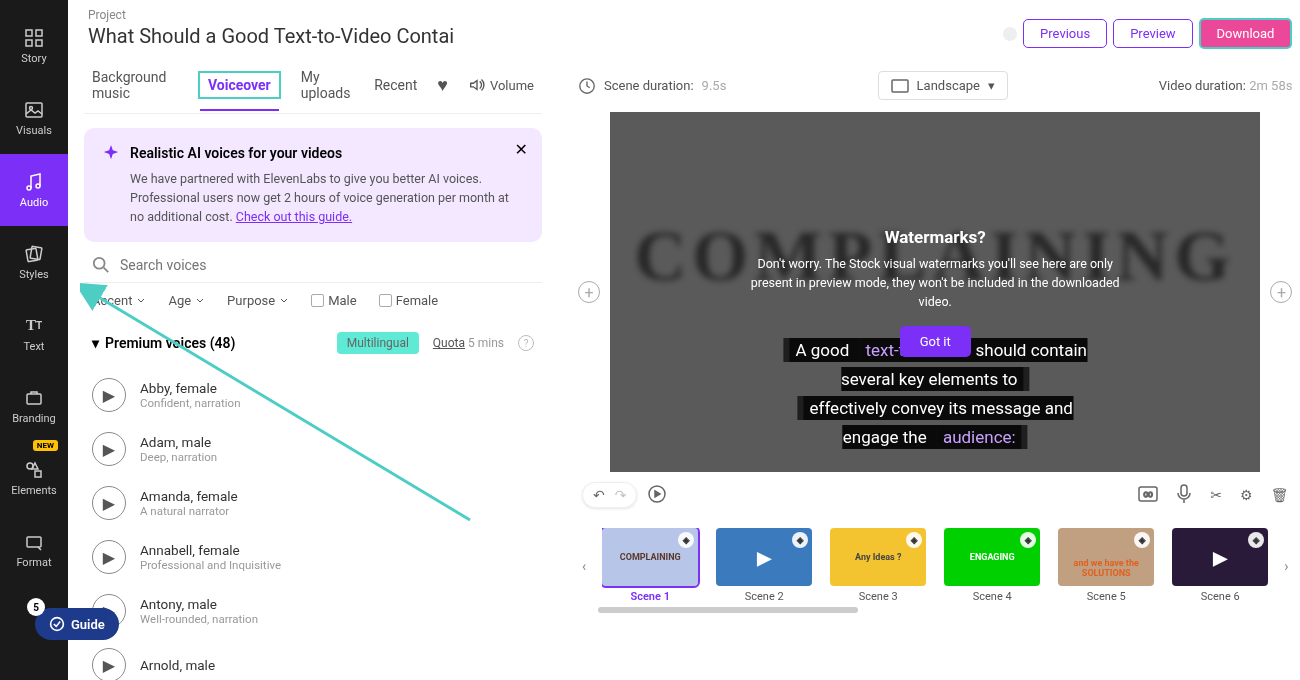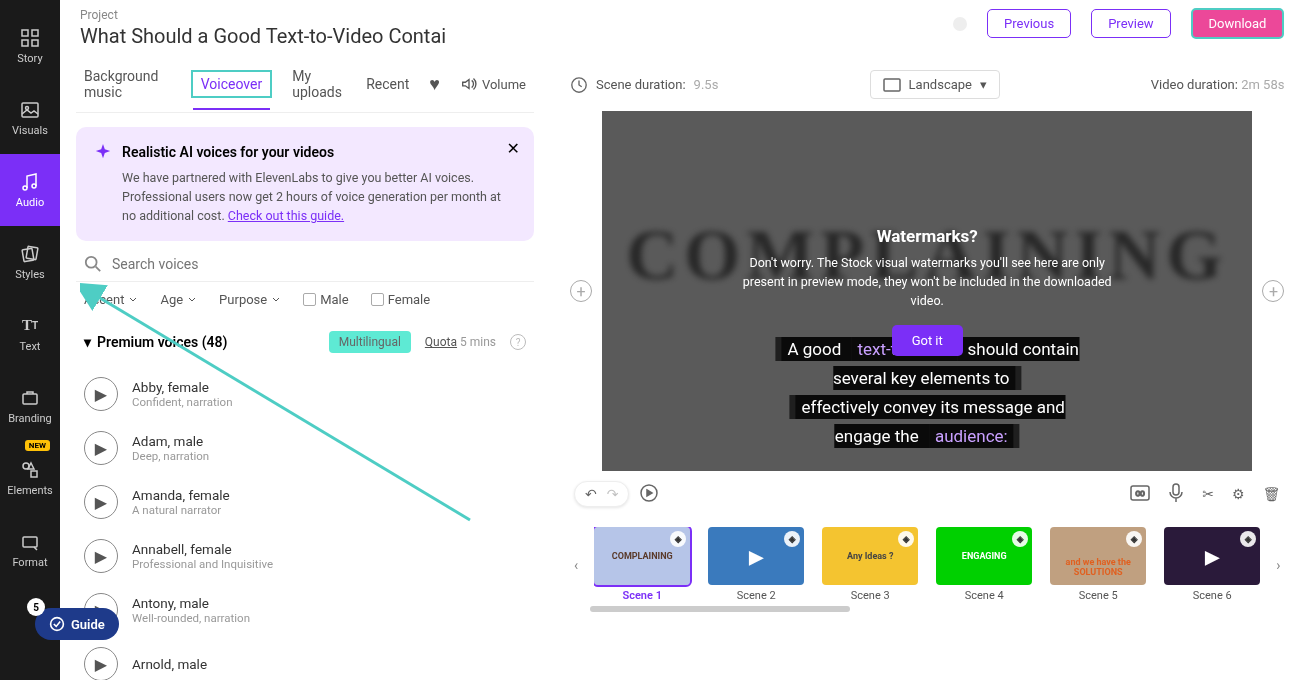--- a/index.html
+++ b/index.html
@@ -1,38 +1,38 @@
 <!DOCTYPE html>
 <html><head>
 <meta charset="utf-8">
 <style>
 * { margin: 0; padding: 0; box-sizing: border-box; font-family: -apple-system, BlinkMacSystemFont, 'Segoe UI', Roboto, sans-serif; }
 body { width: 1300px; height: 680px; overflow: hidden; background: #fff; display: flex; }
 .sidebar { width: 72px; background: #1a1a1a; display: flex; flex-direction: column; align-items: center; padding-top: 10px; position: relative; }
-.sidebar-item { width: 60px; height: 72px; display: flex; flex-direction: column; align-items: center; justify-content: center; color: #ccc; cursor: pointer; font-size: 11px; gap: 4px; }
+.sidebar-item { width: 68px; height: 72px; display: flex; flex-direction: column; align-items: center; justify-content: center; color: #ccc; cursor: pointer; font-size: 11px; gap: 4px; }
 .sidebar-item.active { background: #7b2ff7; color: #fff; }
 .sidebar-item .icon { width: 20px; height: 20px; display: flex; align-items: center; justify-content: center; }
 .new-badge { position: absolute; top: -2px; right: 10px; background: #ffc107; color: #000; font-size: 8px; padding: 1px 4px; border-radius: 3px; font-weight: bold; }
 .guide-btn { position: absolute; bottom: 40px; left: 35px; background: #1e3a8a; color: #fff; padding: 8px 14px; border-radius: 20px; display: flex; align-items: center; gap: 6px; font-size: 13px; font-weight: 600; }
 .guide-badge { position: absolute; top: -10px; left: -8px; background: #fff; color: #000; width: 18px; height: 18px; border-radius: 50%; font-size: 10px; display: flex; align-items: center; justify-content: center; font-weight: bold; }
 .main { flex: 1; display: flex; flex-direction: column; }
 .header { padding: 8px 20px; display: flex; align-items: flex-start; justify-content: space-between; }
 .header-left { display: flex; flex-direction: column; gap: 2px; }
 .breadcrumb { font-size: 12px; color: #888; }
 .title { font-size: 20px; color: #333; font-weight: 400; }
-.header-right { display: flex; align-items: center; gap: 20px; }
+.header-right { display: flex; align-items: center; gap: 6px; margin-top: 10px; }
 .btn { padding: 6px 16px; border-radius: 5px; font-size: 13px; cursor: pointer; background: #fff; }
 .btn-outline { border: 1px solid #7b2ff7; color: #7b2ff7; }
 .btn-primary { background: #ec4899; color: #fff; border: 2px solid #4ecdc4; }
 .spinner-dot { width: 14px; height: 14px; border-radius: 50%; background: #eee; }
 .content { flex: 1; display: flex; overflow: hidden; }
 .left-panel { width: 490px; padding: 0 16px; overflow-y: auto; }
 .tabs { display: flex; align-items: center; gap: 20px; padding: 12px 8px; border-bottom: 1px solid #eee; font-size: 14px; color: #555; }
 .tab { cursor: pointer; }
-.tab.active { color: #7b2ff7; border: 2px solid #4ecdc4; padding: 4px 8px; position: relative; }
+.tab.active { color: #7b2ff7; border: 2px solid #4ecdc4; padding: 4px 8px; position: relative; font-weight: bold; }
 .tab.active::after { content: ''; position: absolute; bottom: -14px; left: 0; right: 0; height: 2px; background: #7b2ff7; }
 .heart { color: #555; font-size: 18px; }
 .vol { display: flex; align-items: center; gap: 4px; font-size: 13px; }
 .banner { background: #f3e8ff; border-radius: 10px; padding: 16px 18px; margin-top: 14px; position: relative; }
 .banner-close { position: absolute; top: 12px; right: 14px; cursor: pointer; font-size: 16px; }
 .banner-header { display: flex; align-items: center; gap: 10px; font-weight: 600; font-size: 14px; margin-bottom: 8px; }
 .banner-body { font-size: 12.5px; color: #555; line-height: 1.5; padding-left: 28px; }
 .banner-link { color: #7b2ff7; text-decoration: underline; cursor: pointer; }
 .search-row { display: flex; align-items: center; gap: 10px; padding: 14px 8px 8px; border-bottom: 1px solid #eee; }
 .search-input { border: none; outline: none; flex: 1; font-size: 14px; color: #888; }

